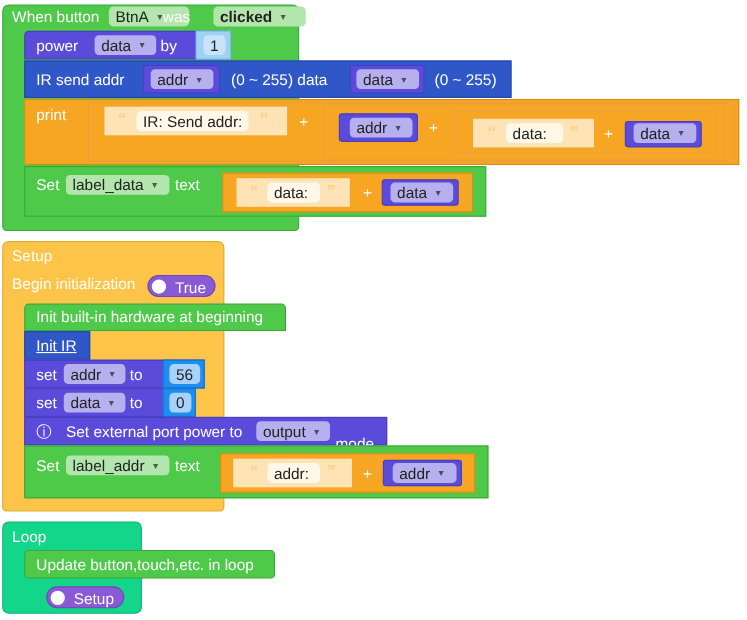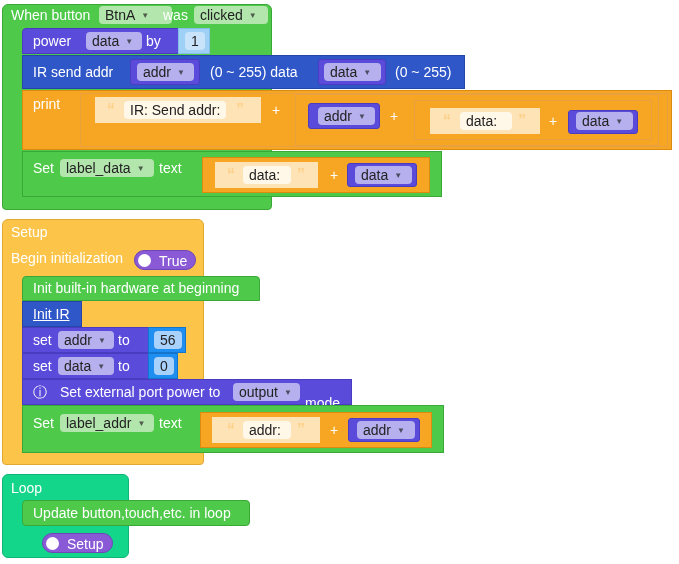--- a/index.html
+++ b/index.html
@@ -26,22 +26,22 @@
 </style>
 </head>
 <body>
 
 <div class="abs g" style="left:2px;top:4px;width:270px;height:206px;border-radius:6px 6px 4px 4px;"></div>
 
 <div class="abs" style="left:22px;top:27px;width:660px;height:170px;background:transparent;"></div>
 
 <span class="txt" style="left:11px;top:6px;text-align:center;">When button</span>
 <div class="dd dd-green" style="left:99px;top:6px;width:73px;"><span>BtnA</span><span class="arr">▼</span></div>
-<span class="txt" style="left:163px;top:6px;">was</span>
-<div class="dd dd-green" style="left:194px;top:6px;width:74px;"><span>clicked</span><span class="arr">▼</span></div>
+<span class="txt" style="left:148px;top:6px;">was</span>
+<div class="dd dd-green" style="left:194px;top:6px;width:84px;font-weight:bold;"><span>clicked</span><span class="arr">▼</span></div>
 
 <div class="abs p" style="left:22px;top:28px;width:188px;height:26px;border-radius:4px 4px 0 0;"></div>
 <span class="txt" style="left:33px;top:32px;">power</span>
 <div class="dd dd-purple" style="left:86px;top:32px;width:56px;"><span>data</span><span class="arr">▼</span></div>
 <span class="txt" style="left:146px;top:32px;">by</span>
 <div class="abs" style="left:178px;top:28px;width:32px;height:26px;background:#9fd0f5;border:1px solid #85bfe8;"></div>
 <div class="num" style="left:185px;top:32px;width:20px;background:#c9e4fa;">1</div>
 
 <div class="abs b" style="left:22px;top:55px;width:443px;height:34px;"></div>
 <span class="txt" style="left:33px;top:63px;">IR send addr</span>

